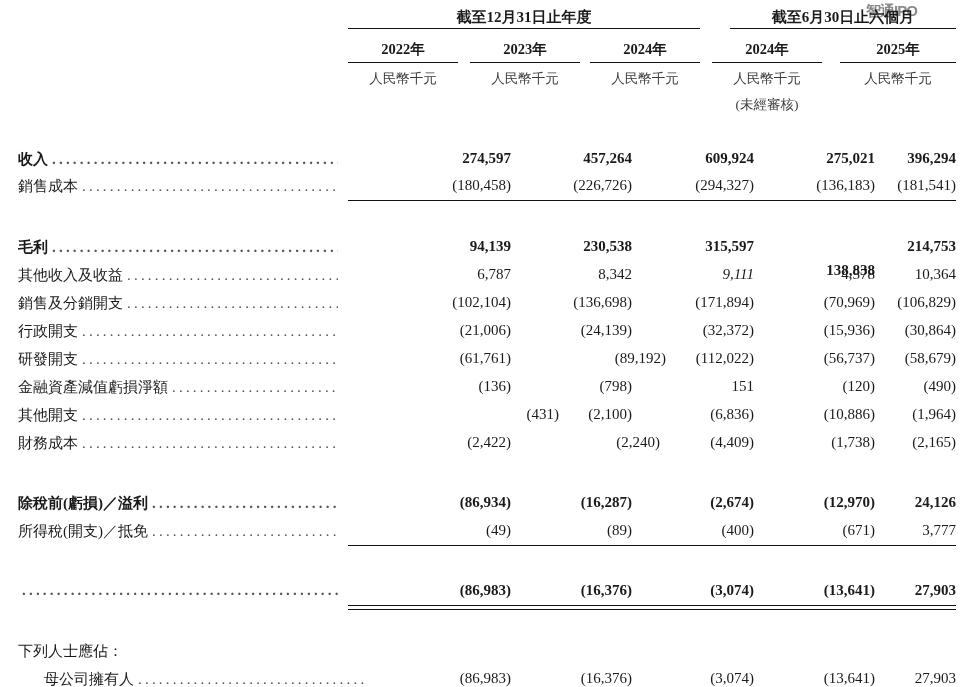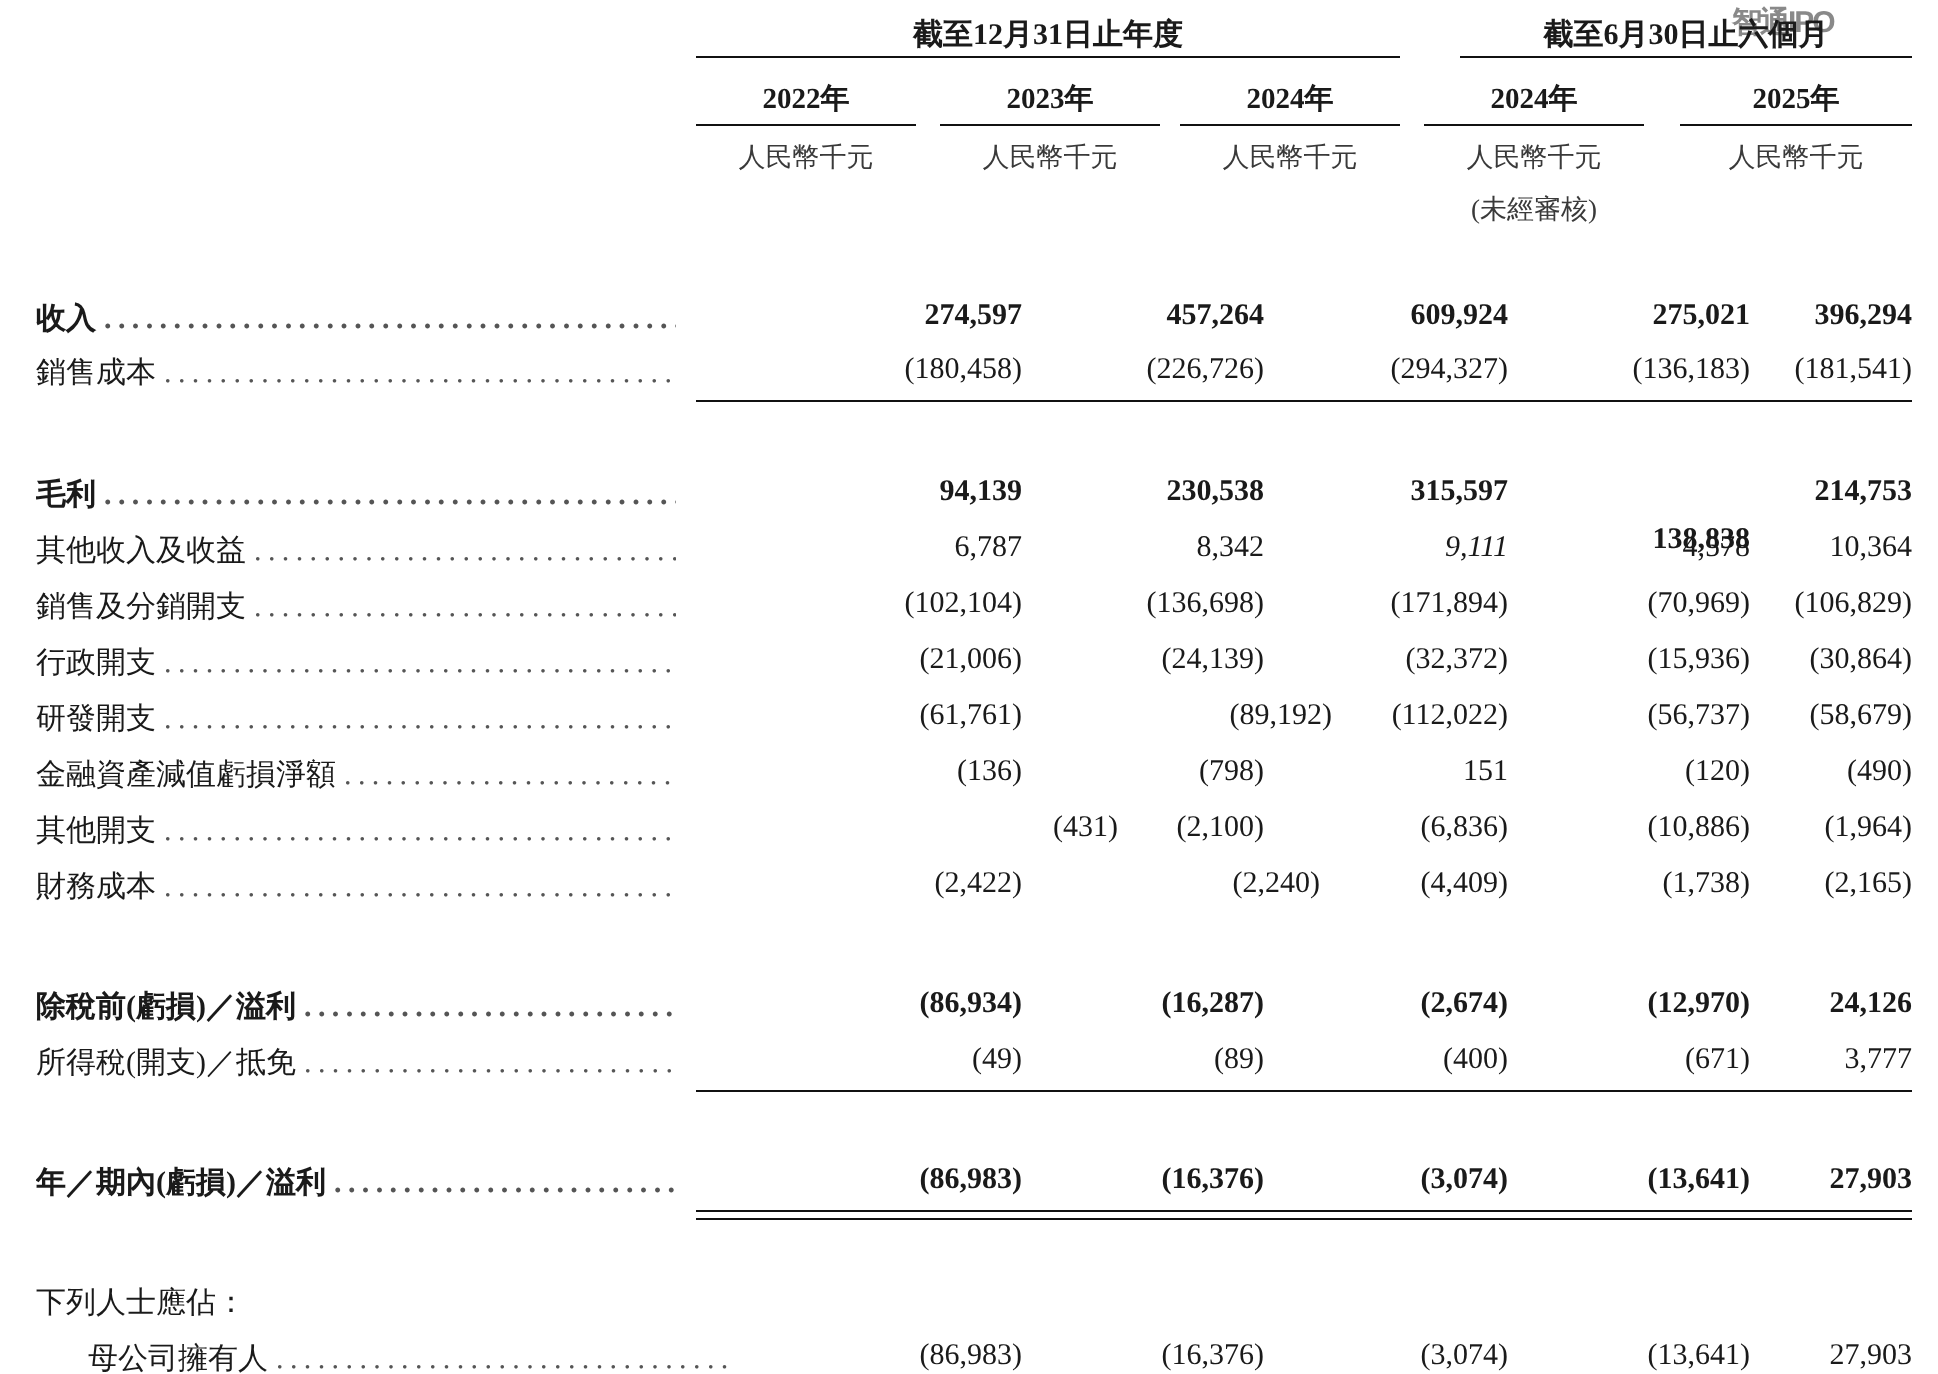--- a/index.html
+++ b/index.html
@@ -294,21 +294,20 @@
       <div class="cell" style="top: 392px; left: 0px; width: 632px;">(89)</div>
       <div class="cell" style="top: 392px; left: 0px; width: 754px;">(400)</div>
       <div class="cell" style="top: 392px; left: 0px; width: 875px;">(671)</div>
       <div class="cell" style="top: 392px; left: 0px; width: 956px;">3,777</div>
       <div class="cellrule" style="left: 348px; width: 163px; top: 415px;"></div>
       <div class="cellrule" style="left: 470px; width: 162px; top: 415px;"></div>
       <div class="cellrule" style="left: 590px; width: 164px; top: 415px;"></div>
       <div class="cellrule" style="left: 712px; width: 163px; top: 415px;"></div>
       <div class="cellrule" style="left: 840px; width: 116px; top: 415px;"></div>
       <div class="lbl bold" style="top: 452px;">
-        <span class="txt">年／期內(虧損)／溢利</span>
         <span class="dots">............................................................</span>
       </div>
       <div class="cell bold" style="top: 452px; left: 0px; width: 511px;">(86,983)</div>
       <div class="cell bold" style="top: 452px; left: 0px; width: 632px;">(16,376)</div>
       <div class="cell bold" style="top: 452px; left: 0px; width: 754px;">(3,074)</div>
       <div class="cell bold" style="top: 452px; left: 0px; width: 875px;">(13,641)</div>
       <div class="cell bold" style="top: 452px; left: 0px; width: 956px;">27,903</div>
       <div class="celldbl" style="left: 348px; width: 163px; top: 475px;"></div>
       <div class="celldbl" style="left: 470px; width: 162px; top: 475px;"></div>
       <div class="celldbl" style="left: 590px; width: 164px; top: 475px;"></div>

